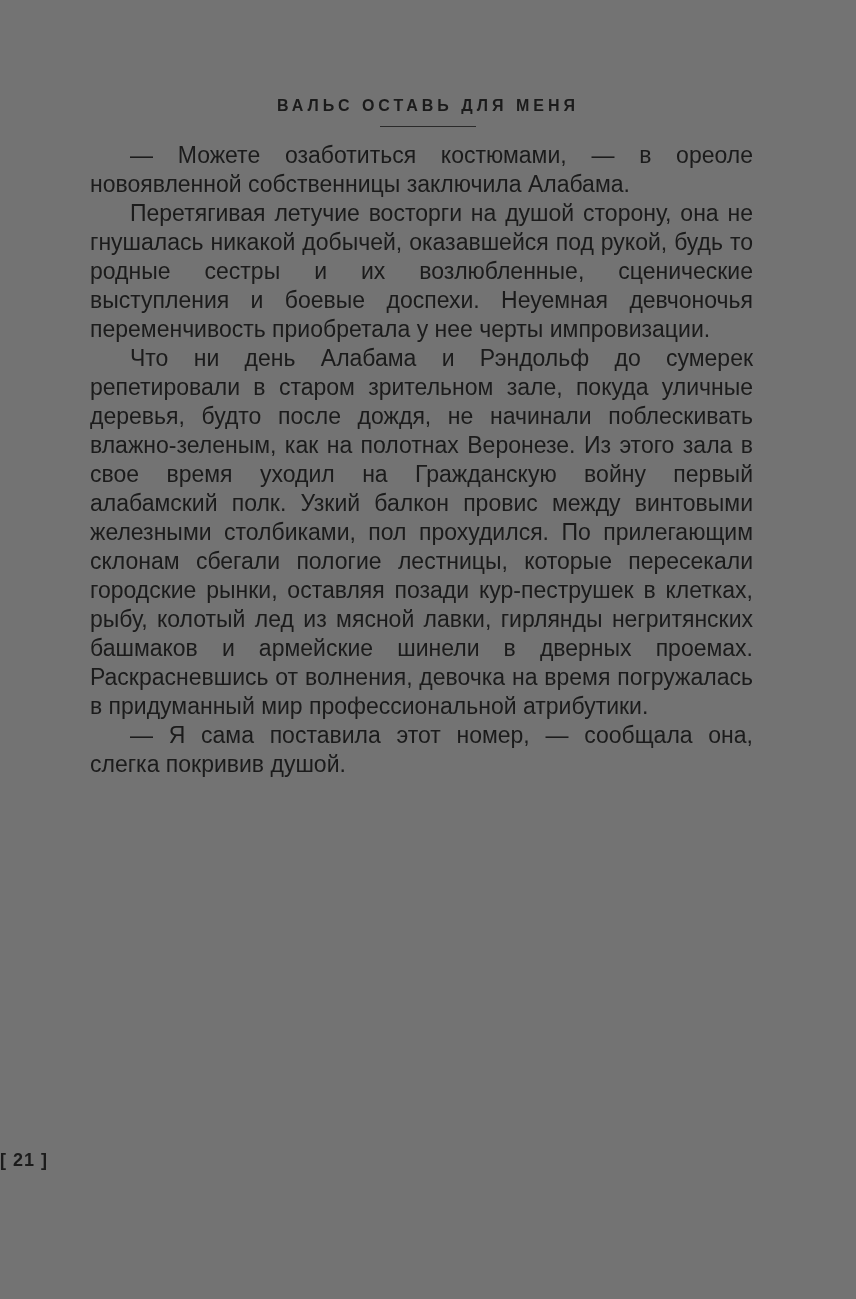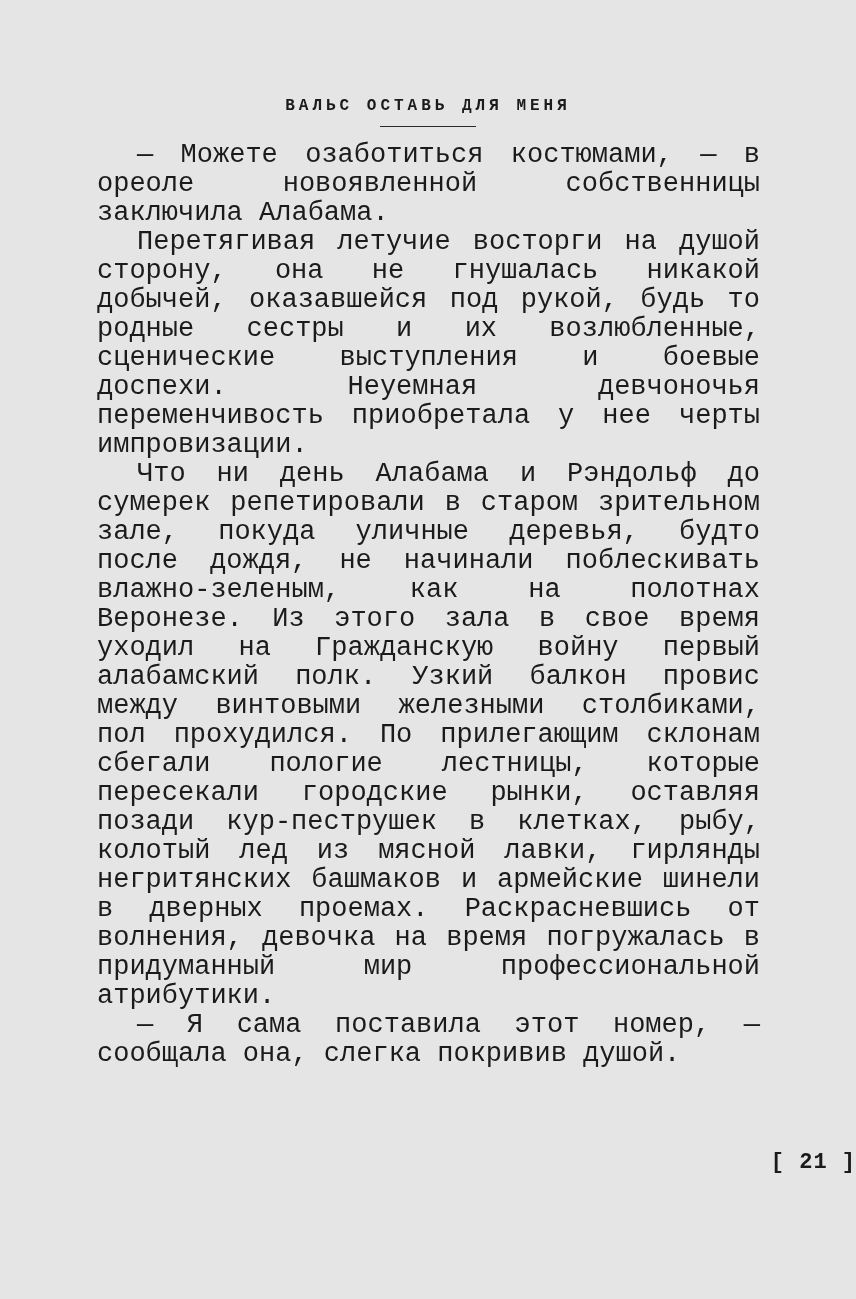--- a/index.html
+++ b/index.html
@@ -4,22 +4,22 @@
   <style>
     html, body {
       margin: 0;
       padding: 0;
       background: #ffffff;
     }
     .page {
       position: relative;
       width: 856px;
       height: 1299px;
-      background: #e5e5e5;
-      font-family: Liberation Mono, monospace;
+      background: #737373;
+      font-family: Liberation Sans, sans-serif;
       color: #1b1b1b;
       overflow: hidden;
     }
     .running-head {
       position: absolute;
       top: 97px;
       left: 0;
       width: 100%;
       text-align: center;
       font-size: 16px;
@@ -33,39 +33,39 @@
       top: 126px;
       left: 50%;
       transform: translateX(-50%);
       width: 96px;
       height: 1px;
       background: #2a2a2a;
     }
     .body-text {
       position: absolute;
       top: 141px;
-      left: 97px;
+      left: 90px;
       width: 663px;
-      font-size: 27px;
+      font-size: 23px;
       line-height: 29px;
       text-align: justify;
       text-justify: inter-word;
     }
     .body-text p {
       margin: 0;
       padding: 0;
       text-indent: 40px;
     }
     .page-number {
       position: absolute;
       top: 1150px;
       left: 0;
       width: 100%;
-      text-align: right;
-      font-size: 22px;
+      text-align: left;
+      font-size: 18px;
       font-weight: 700;
       letter-spacing: 1px;
       color: #1b1b1b;
     }
   </style>
 </head>
 <body>
 
 <div class="page">
 

